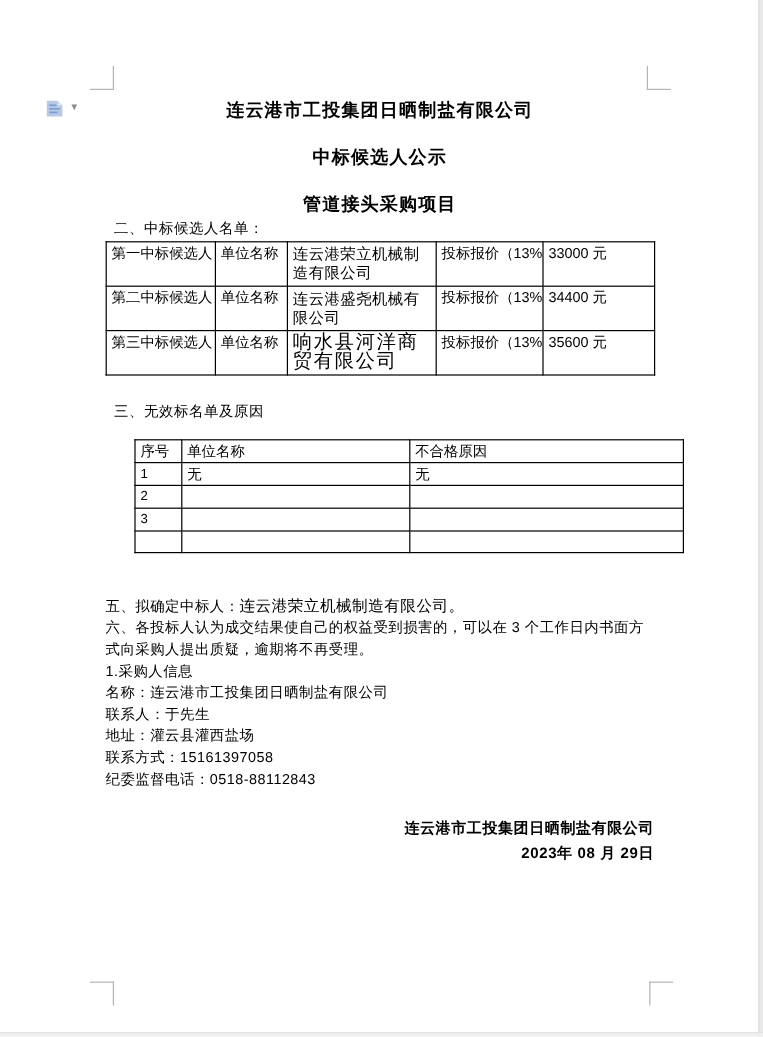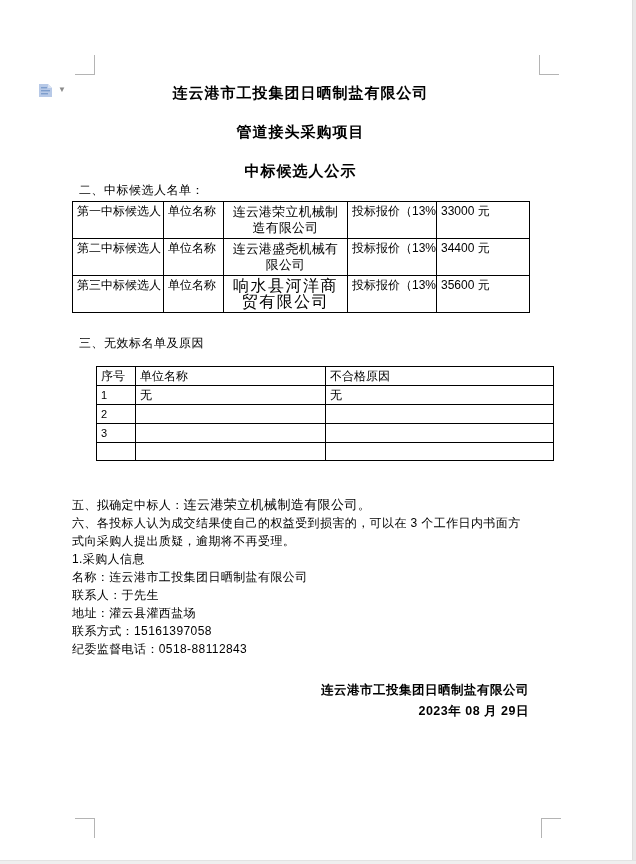--- a/index.html
+++ b/index.html
@@ -19,35 +19,35 @@
   .corner-mark.br { left: 541px; top: 818px; border-left: 1px solid #b4b4b4;  border-top: 1px solid #b4b4b4; }
 
   .paste-widget { position: absolute; left: 38px; top: 82px; display: flex; align-items: flex-start; cursor: pointer; }
   .paste-widget svg { display: block; }
   .paste-caret { margin-left: 5px; margin-top: 4px; color: #8a8a8a; font-size: 8px; line-height: 8px; }
 
   .scroll-strip-right  { position: absolute; right: 0; top: 0; width: 4px; height: 100%; background: #e9e9e9; border-left: 1px solid #dedede; }
   .scroll-strip-bottom { position: absolute; left: 0; bottom: 0; width: 100%; height: 4px; background: #efefef; border-top: 1px solid #e3e3e3; }
 
   
-  .content { position: absolute; left: 72px; top: 85px; width: 457px; font-size: 12px; line-height: 16px; }
+  .content { position: absolute; left: 88px; top: 85px; width: 457px; font-size: 12px; line-height: 16px; }
 
   .doc-title { text-align: center; font-weight: bold; font-size: 15px; line-height: 16px; letter-spacing: 1px; }
   .doc-title + .doc-title { margin-top: 23px; }
 
   .para { padding-left: 7px; letter-spacing: 0.5px; }
   .p-item1 { margin-top: 31px; }
   .p-item2 { margin-top: 3px; }
 
   table { border-collapse: collapse; table-layout: fixed; width: 457px; }
   td { border: 1px solid #000; vertical-align: top; padding: 2px 4px 2px 4px; overflow: hidden; }
 
   .candidates { margin-top: 3px; }
   .candidates td { font-size: 12px; line-height: 15px; white-space: nowrap; }
-  .candidates td.company { white-space: normal; font-size: 12.8px; line-height: 16px; letter-spacing: 0.4px; text-align: center; }
+  .candidates td.company { white-space: normal; font-size: 12.8px; line-height: 16px; letter-spacing: 0.4px; }
   .candidates tr.r3 td.company { font-size: 16px; letter-spacing: 1.5px; }
   .candidates tr.r1 { height: 36px; }
   .candidates tr.r2 { height: 34px; }
   .candidates tr.r3 { height: 34px; }
 
   .h-item3 { margin-top: 22px; }
 
   .invalid { margin-top: 15px; margin-left: 24px; }
   .invalid td { font-size: 12px; line-height: 14px; }
   .invalid td.num { font-size: 11px; }
@@ -83,22 +83,22 @@
   </span>
   <span class="paste-caret">▼</span>
 </div>
 
 <div class="scroll-strip-right"></div>
 <div class="scroll-strip-bottom"></div>
 
 <div class="content">
 
   <div class="doc-title">连云港市工投集团日晒制盐有限公司</div>
+  <div class="doc-title">中标候选人公示</div>
   <div class="doc-title">管道接头采购项目</div>
-  <div class="doc-title">中标候选人公示</div>
 
   <div class="para p-item2">二、中标候选人名单：</div>
 
   <table class="candidates">
     <colgroup>
         <col style="width:91px">
         <col style="width:60px">
         <col style="width:124px">
         <col style="width:89px">
         <col style="width:93px">

